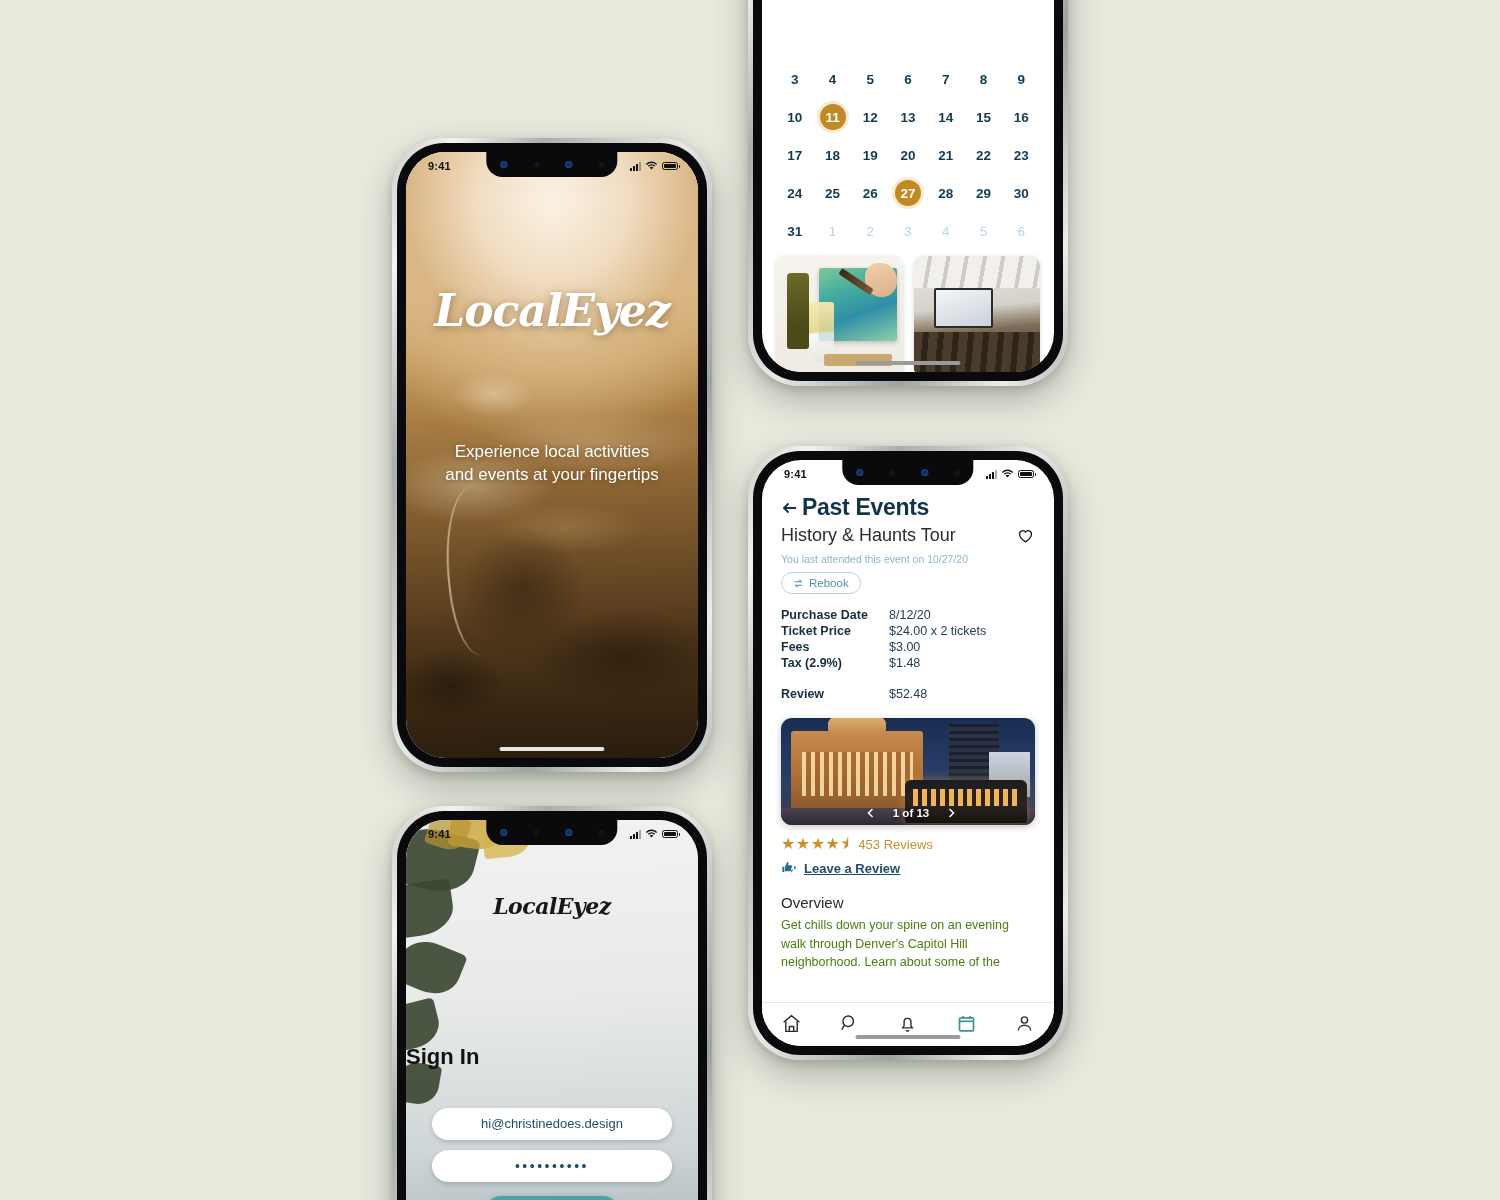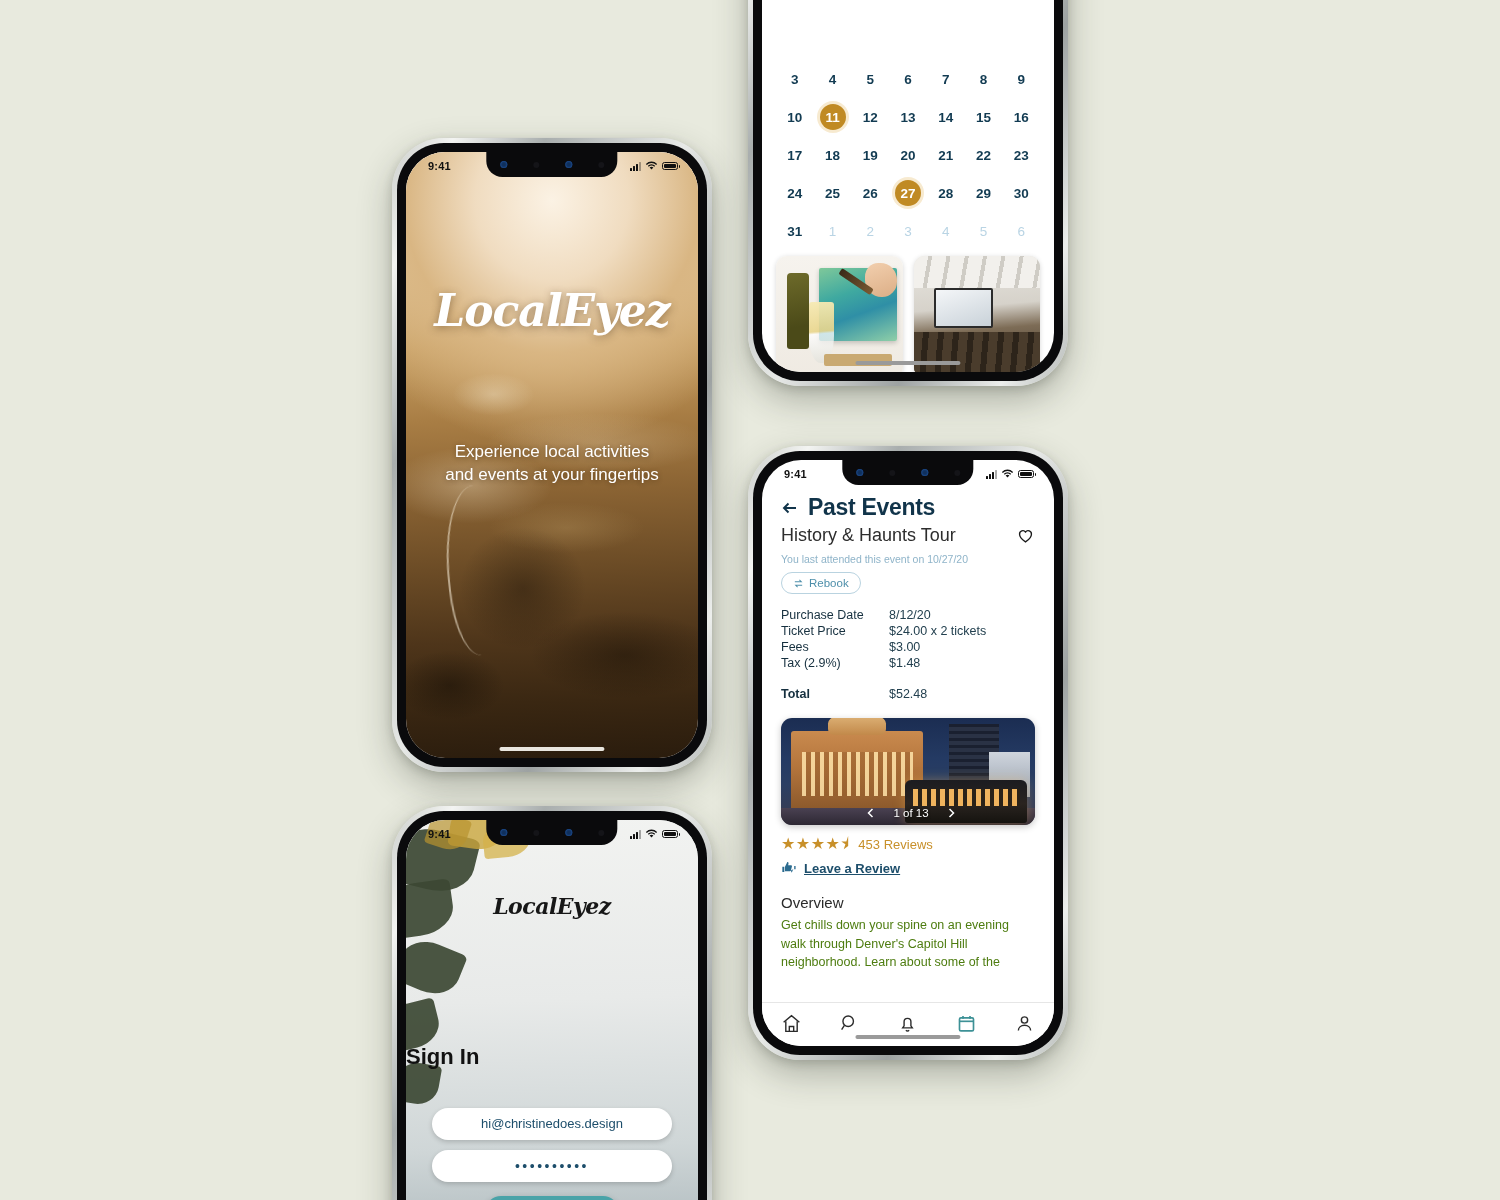--- a/index.html
+++ b/index.html
@@ -188,36 +188,36 @@
     height:44px; border-top:1px solid #e6e6e6; background:#fff;
     padding-bottom:2px;
   }
   .tab-ic { width:21px; height:21px; color:#2b2b2b; }
   .tab-ic.active { color:#3d9196; }
 
   
   #phone-event { left:748px; top:446px; width:320px; height:614px; }
   #phone-event .screen { background:#fff; display:flex; flex-direction:column; }
   .ev-scroll { flex:1; overflow:hidden; padding:0 19px; padding-top:30px; }
-  .ev-title-row { display:flex; align-items:center; gap:9px; margin-top:4px; }
+  .ev-title-row { display:flex; align-items:center; gap:3px; margin-top:4px; }
   .ev-back { width:18px;height:18px;color:#11344a; flex:0 0 auto;}
   .ev-h1 { font-size:23px; font-weight:700; color:#11344a; letter-spacing:-.3px; }
   .ev-sub-row { display:flex; align-items:center; justify-content:space-between; margin-top:4px; }
   .ev-h2 { font-size:18px; color:#2d2d2d; font-weight:400; }
   .ev-heart { width:19px;height:19px;color:#1a1a1a;}
   .ev-attended { font-size:10.5px; color:#8fb4c9; margin-top:7px; }
   .rebook {
     display:inline-flex; align-items:center; gap:5px;
     border:1px solid #b9d3e0; border-radius:14px;
     padding:4px 11px; margin-top:7px;
     font-size:11.5px; color:#4e8faa; background:#fff;
   }
   .rebook svg { width:11px;height:11px;}
   .ev-details { margin-top:14px; display:grid; grid-template-columns:108px 1fr; row-gap:2px; }
-  .ev-lbl { font-size:12.5px; font-weight:400; color:#16303f; }
+  .ev-lbl { font-size:12.5px; font-weight:700; color:#16303f; }
   .ev-val { font-size:12.5px; color:#23404f; }
   .ev-total-lbl { font-size:12.5px; font-weight:700; color:#16303f; padding-top:15px;}
   .ev-total-val { font-size:12.5px; color:#23404f; padding-top:15px;}
   .ev-photo {
     margin-top:17px; height:107px; border-radius:11px; overflow:hidden; position:relative;
     background:linear-gradient(180deg,#1b2d52 0%,#243a63 38%,#2b3f63 62%,#3b3b4e 100%);
     box-shadow:0 2px 7px rgba(0,0,0,.22);
   }
   .capitol {
     position:absolute; left:4%; top:12%; width:52%; height:72%;
@@ -245,21 +245,21 @@
   }
   .trolley::before{
     content:""; position:absolute; left:6%; top:22%; width:88%; height:38%;
     background:repeating-linear-gradient(90deg,#f0b45e 0 5px,#2a2218 5px 9px);
   }
   .ev-photo-ground{ position:absolute; left:0; bottom:0; width:100%; height:16%;
     background:linear-gradient(180deg,#4a4152,#2d2833); }
   .carousel {
     position:absolute; left:6px; right:0; bottom:6px;
     display:flex; align-items:center; justify-content:center; gap:16px;
-    color:#fff; font-size:11.5px; font-weight:400;
+    color:#fff; font-size:11.5px; font-weight:700;
     text-shadow:0 1px 3px rgba(0,0,0,.7);
   }
   .carousel svg{ width:12px;height:12px; }
   .rating-row { display:flex; align-items:center; gap:9px; margin-top:11px; }
   .stars { color:#c8902a; font-size:16px; letter-spacing:.5px; line-height:1;}
   .rev-count { font-size:13px; color:#c8902a; }
   .leave-row { display:flex; align-items:center; gap:7px; margin-top:8px;font-weight:bold; }
   .leave-ic { width:16px;height:16px;color:#2b6b8f;}
   .leave-txt { font-size:13px; color:#1d4e6b; text-decoration:underline; }
   .ov-h { font-size:15px; color:#2b2b2b; margin-top:18px; }
@@ -476,21 +476,21 @@
 
         <div class="ev-details">
           <span class="ev-lbl">Purchase Date</span>
           <span class="ev-val">8/12/20</span>
           <span class="ev-lbl">Ticket Price</span>
           <span class="ev-val">$24.00 x 2 tickets</span>
           <span class="ev-lbl">Fees</span>
           <span class="ev-val">$3.00</span>
           <span class="ev-lbl">Tax (2.9%)</span>
           <span class="ev-val">$1.48</span>
-          <span class="ev-total-lbl">Total</span>
+          <span class="ev-total-lbl">Review</span>
           <span class="ev-total-val">$52.48</span>
         </div>
 
         <div class="ev-photo">
           <span class="skyline-a"></span>
           <span class="skyline-b"></span>
           <span class="capitol"></span>
           <span class="ev-photo-ground"></span>
           <span class="trolley"></span>
           <div class="carousel">

